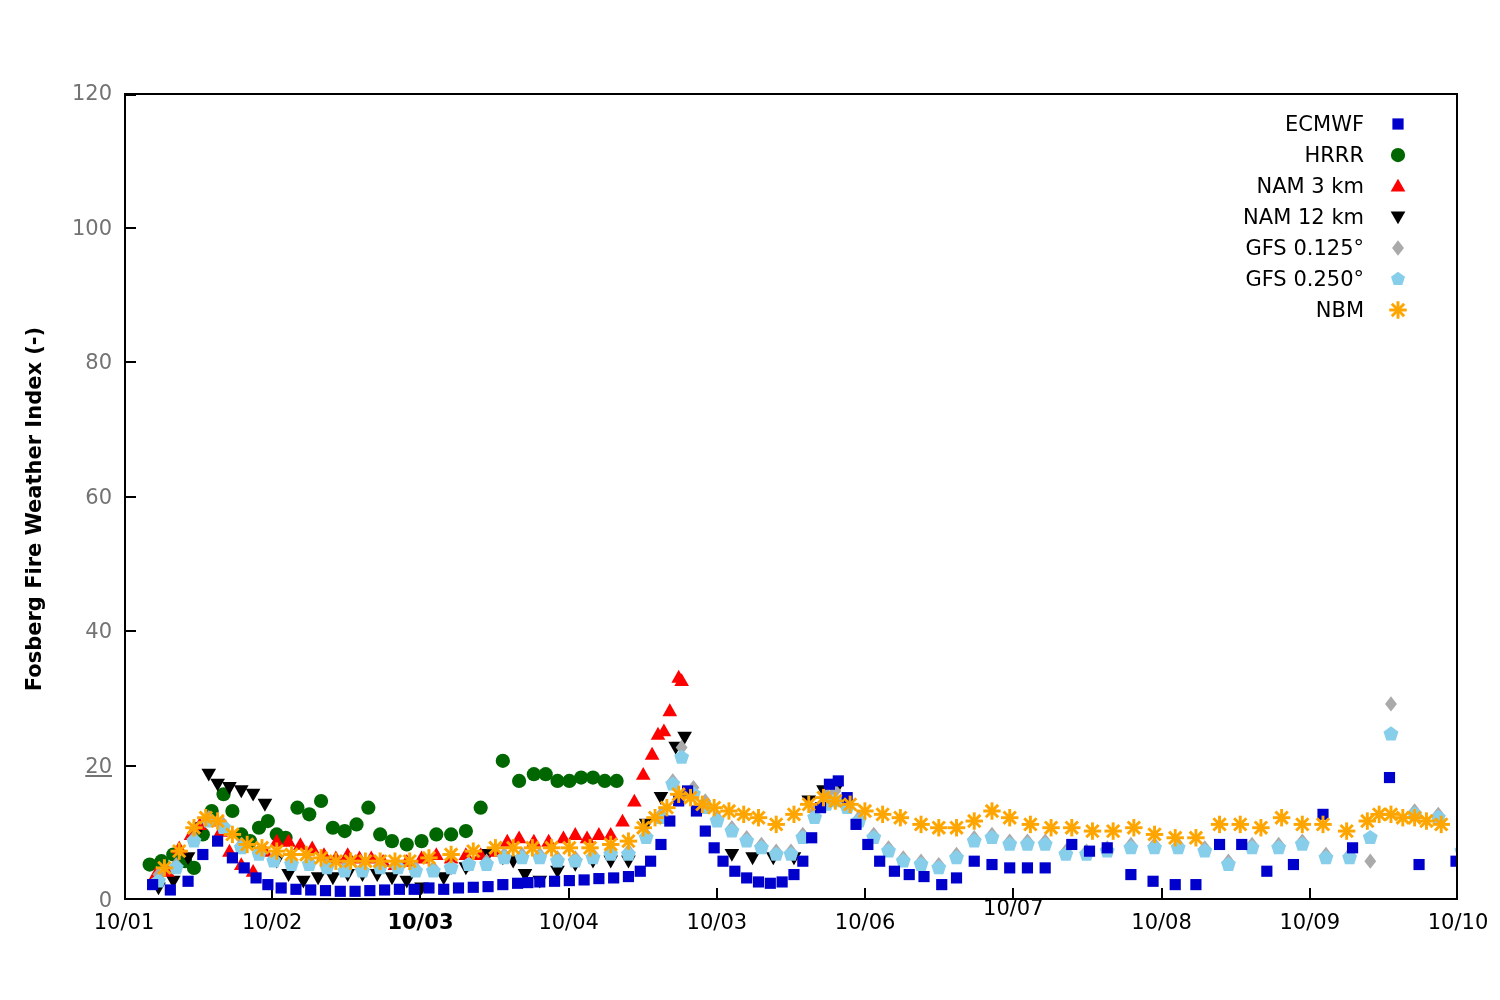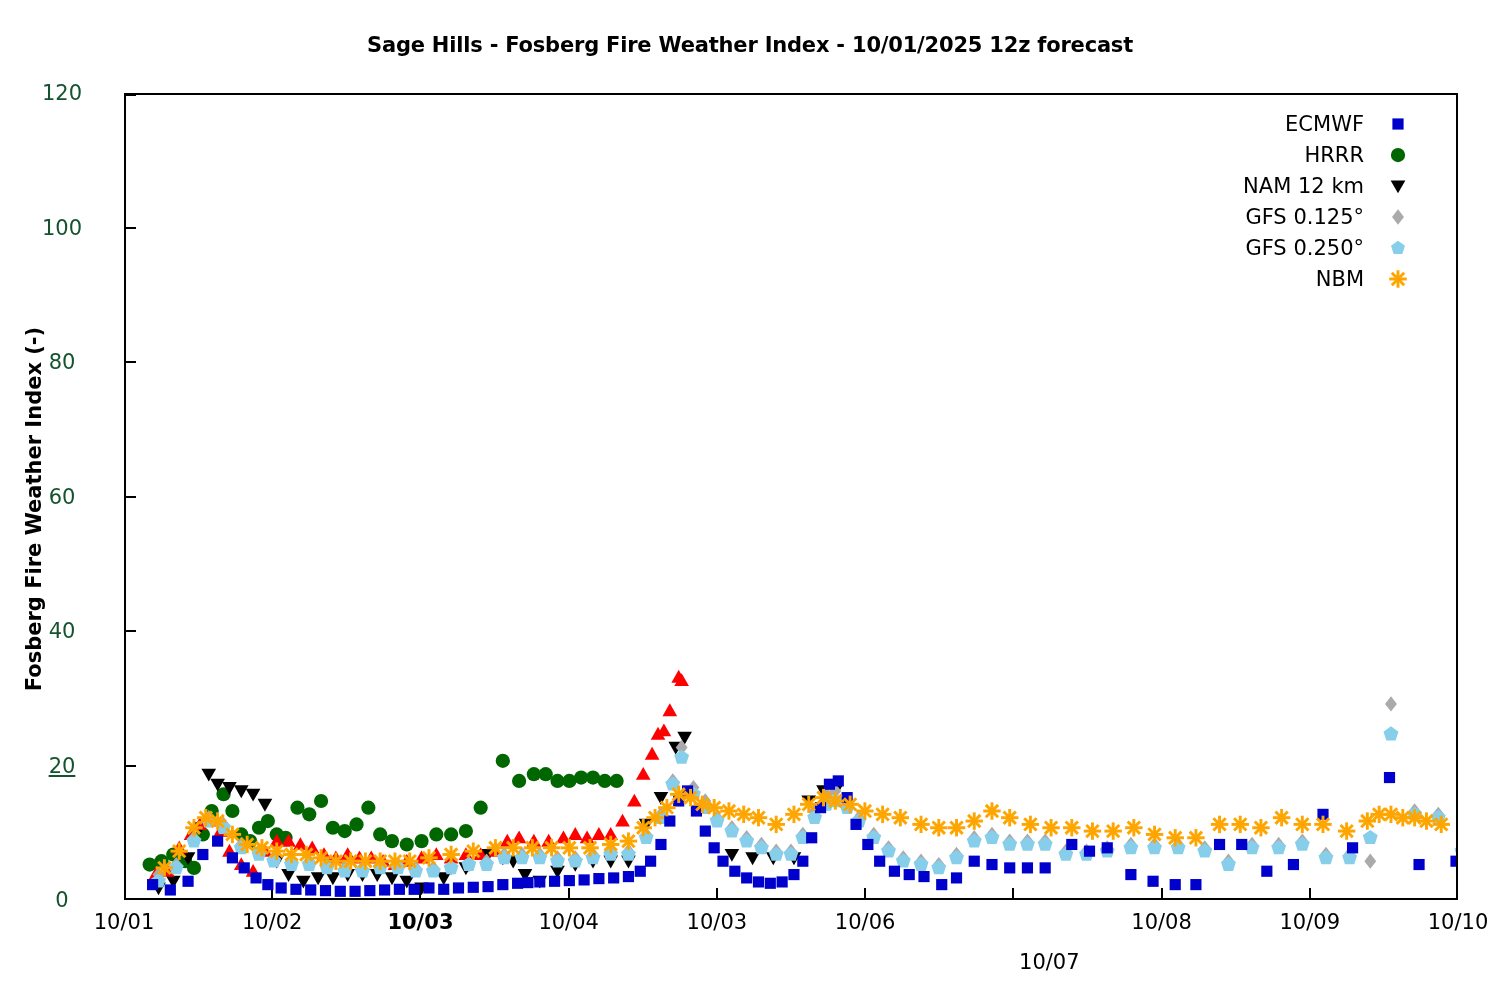--- a/index.html
+++ b/index.html
@@ -45,23 +45,23 @@
     position: absolute;
     left: 0; top: 0;
     width: 100%;
     height: 100%;
     display: block;
   }
   .ytick-label {
     position: absolute;
     right: 4px;
     width: 100px;
-    text-align: center;
+    text-align: right;
     font-size: 21px;
-    color: #14532d;
+    color: #737373;
     transform: translateY(-50%);
   }
   .ytick-mark {
     position: absolute;
     width: 12px;
     height: 2px;
     background: #000;
   }
   .xtick-label {
     position: absolute;
@@ -124,21 +124,20 @@
     display: flex;
     align-items: center;
     justify-content: center;
   }
 </style>
 </head>
 <body>
 
 <div id="chart-root">
 
-  <div id="chart-title">Sage Hills - Fosberg Fire Weather Index - 10/01/2025 12z forecast</div>
 
   <div id="y-axis-title">Fosberg Fire Weather Index (-)</div>
 
   <div id="y-axis">
       <div class="ytick-label" style="top: 900px; left: 12px;">0</div>
       <div class="ytick-label" style="top: 765.5px; left: 12px; text-decoration: underline;">20</div>
       <div class="ytick-mark" style="top: 764.5px; left: 124px;"></div>
       <div class="ytick-label" style="top: 631px; left: 12px;">40</div>
       <div class="ytick-mark" style="top: 630px; left: 124px;"></div>
       <div class="ytick-label" style="top: 496.5px; left: 12px;">60</div>
@@ -155,21 +154,21 @@
       <div class="xtick-label" style="left: 272.222px; top: 910px;">10/02</div>
       <div class="xtick-mark" style="left: 271.222px; top: 888px;"></div>
       <div class="xtick-label" style="left: 420.444px; top: 910px; font-weight: bold;">10/03</div>
       <div class="xtick-mark" style="left: 419.444px; top: 888px;"></div>
       <div class="xtick-label" style="left: 568.667px; top: 910px;">10/04</div>
       <div class="xtick-mark" style="left: 567.667px; top: 888px;"></div>
       <div class="xtick-label" style="left: 716.889px; top: 910px;">10/03</div>
       <div class="xtick-mark" style="left: 715.889px; top: 888px;"></div>
       <div class="xtick-label" style="left: 865.111px; top: 910px;">10/06</div>
       <div class="xtick-mark" style="left: 864.111px; top: 888px;"></div>
-      <div class="xtick-label" style="left: 1013.33px; top: 950px; margin-left: 36px;">10/07</div>
+      <div class="xtick-label" style="left: 1013.33px; top: 896px;">10/07</div>
       <div class="xtick-mark" style="left: 1012.33px; top: 888px;"></div>
       <div class="xtick-label" style="left: 1161.56px; top: 910px;">10/08</div>
       <div class="xtick-mark" style="left: 1160.56px; top: 888px;"></div>
       <div class="xtick-label" style="left: 1309.78px; top: 910px;">10/09</div>
       <div class="xtick-mark" style="left: 1308.78px; top: 888px;"></div>
       <div class="xtick-label" style="left: 1458px; top: 910px;">10/10</div>
     </div>
 
   <div id="plot-area">
     <svg id="svg-points" viewBox="0 0 1334 807" preserveAspectRatio="none">
@@ -1070,20 +1069,28 @@
       </div>
       <div class="legend-row">
         <span class="legend-label">HRRR</span>
         <span class="legend-swatch">
           <svg width="24" height="24" viewBox="0 0 24 24">
             <circle cx="12" cy="12" r="7.125" fill="#006600"></circle>
           </svg>
         </span>
       </div>
       <div class="legend-row">
+        <span class="legend-label">NAM 3 km</span>
+        <span class="legend-swatch">
+          <svg width="24" height="24" viewBox="0 0 24 24">
+            <polygon points="12,4.6499999999999995 4.6499999999999995,17.6 19.35,17.6" fill="#FF0000"></polygon>
+          </svg>
+        </span>
+      </div>
+      <div class="legend-row">
         <span class="legend-label">NAM 12 km</span>
         <span class="legend-swatch">
           <svg width="24" height="24" viewBox="0 0 24 24">
             <polygon points="12,19.35 4.6499999999999995,6.3999999999999995 19.35,6.3999999999999995" fill="#000000"></polygon>
           </svg>
         </span>
       </div>
       <div class="legend-row">
         <span class="legend-label">GFS 0.125°</span>
         <span class="legend-swatch">

